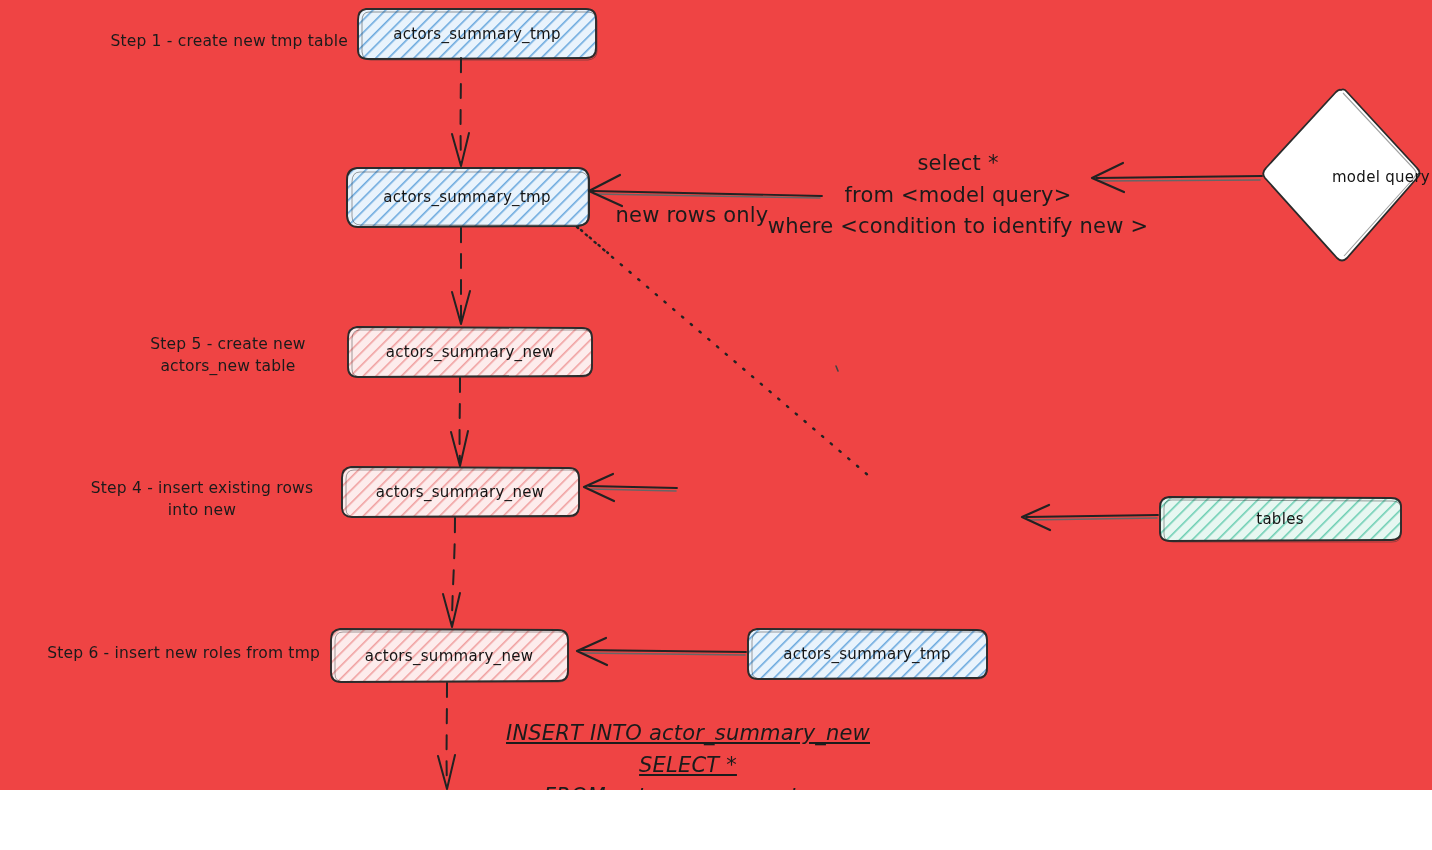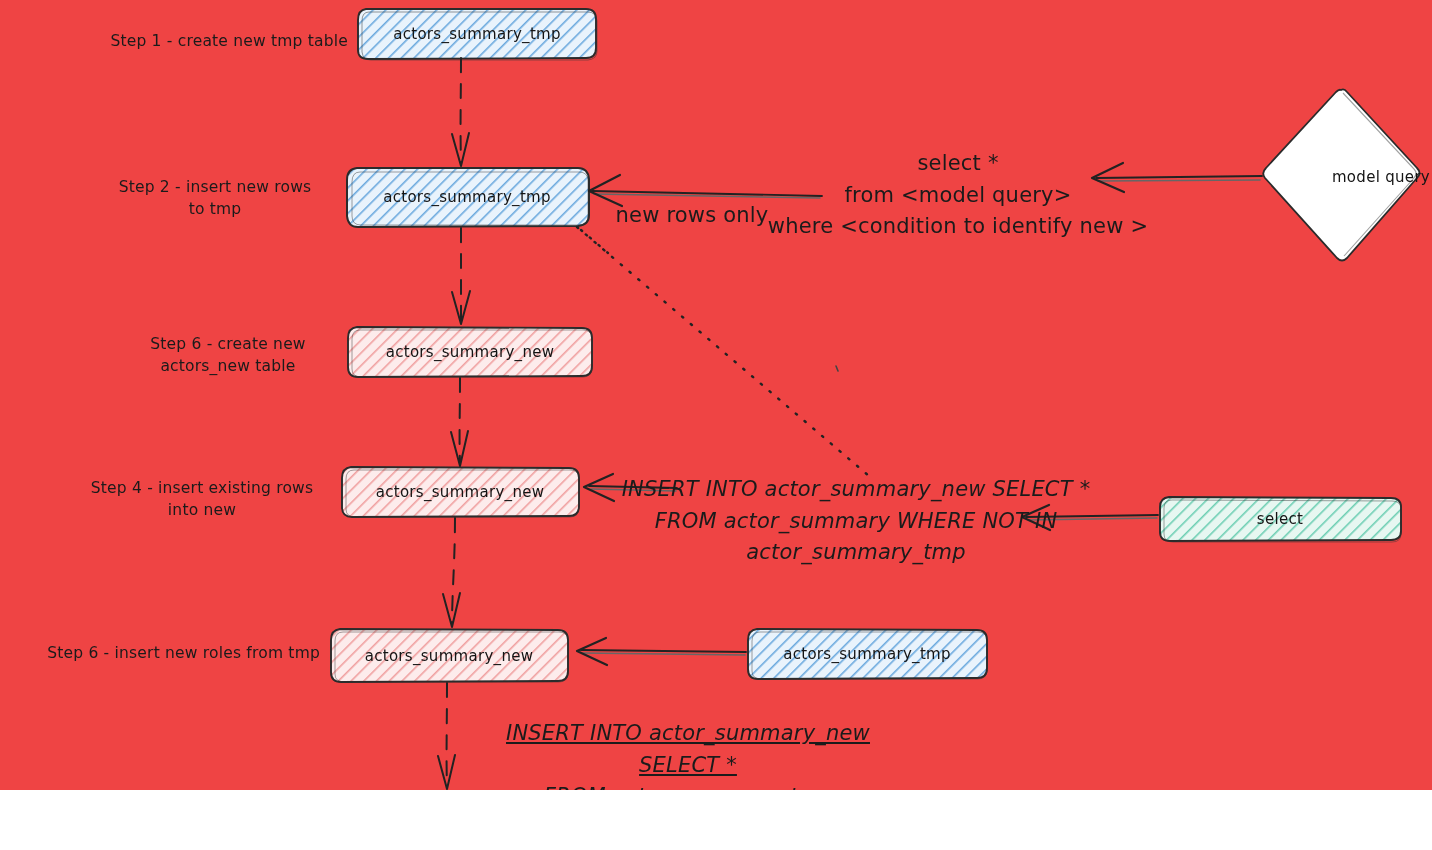--- a/index.html
+++ b/index.html
@@ -182,42 +182,37 @@
       <path d="M745 655 L583 653" fill="none" stroke="#666" stroke-width="1.6" stroke-linecap="round"></path>
       <path d="M606 638 L577 651 L607 665" fill="none" stroke="#222" stroke-width="2.2" stroke-linejoin="round" stroke-linecap="round"></path>
     </g>
 
     <g>
       <path d="M836 366 l2 5" fill="none" stroke="#444" stroke-width="1.6" stroke-linecap="round"></path>
     </g>
   </svg>
 
   <div class="lbl r" style="left:348px; top:30px;">Step 1 - create new tmp table</div>
-  <div class="lbl c" style="left:215px; top:176px;">Step 2 - insert new rows
-to tmp</div>
-  <div class="lbl c" style="left:228px; top:333px;">Step 6 - create new
+  <div class="lbl c" style="left:228px; top:333px;">Step 5 - create new
 actors_new table</div>
   <div class="lbl c" style="left:202px; top:477px;">Step 4 - insert existing rows
 into new</div>
   <div class="lbl r" style="left:320px; top:642px;">Step 6 - insert new roles from tmp</div>
 
   <div class="node-label" style="left:477px; top:34px;">actors_summary_tmp</div>
   <div class="node-label" style="left:467px; top:197px;">actors_summary_tmp</div>
   <div class="node-label" style="left:470px; top:352px;">actors_summary_new</div>
   <div class="node-label" style="left:460px; top:492px;">actors_summary_new</div>
   <div class="node-label" style="left:449px; top:656px;">actors_summary_new</div>
   <div class="node-label" style="left:450px; top:816px;">actors_summary</div>
   <div class="node-label" style="left:867px; top:654px;">actors_summary_tmp</div>
-  <div class="node-label" style="left:1280px; top:519px;">select</div>
+  <div class="node-label" style="left:1280px; top:519px;">tables</div>
   <div class="node-label" style="left:1341px; top:177px;margin-left:40px;">model query</div>
 
   <div class="anno" style="left:692px; top:200px;">new rows only</div>
   <div class="anno" style="left:958px; top:148px;">select *
 from &lt;model query&gt;
 where &lt;condition to identify new &gt;</div>
-  <div class="anno mono" style="left:856px; top:474px;">INSERT INTO actor_summary_new SELECT *
-FROM actor_summary WHERE NOT IN
-actor_summary_tmp</div>
   <div class="anno mono" style="left:688px; top:718px;text-decoration:underline;">INSERT INTO actor_summary_new
 SELECT *
 FROM actor_summary_tmp</div>
 
 </div>
 
 </body></html>

